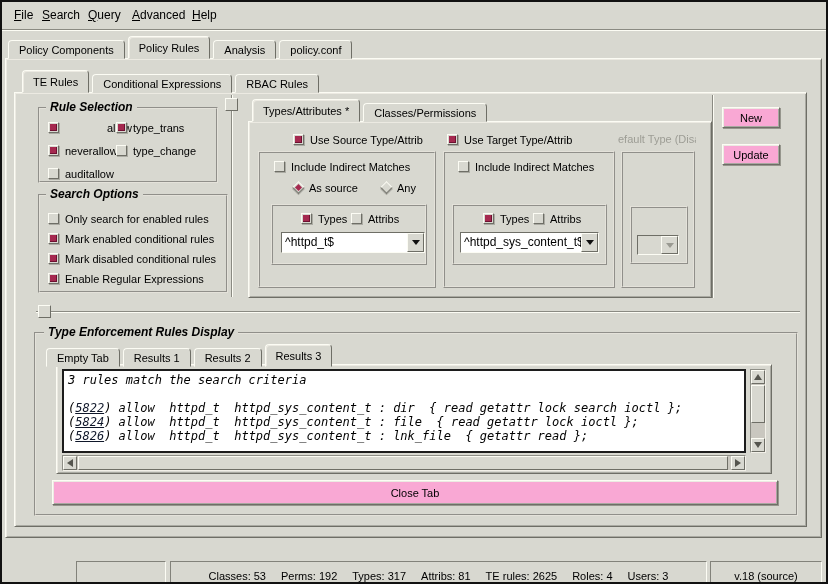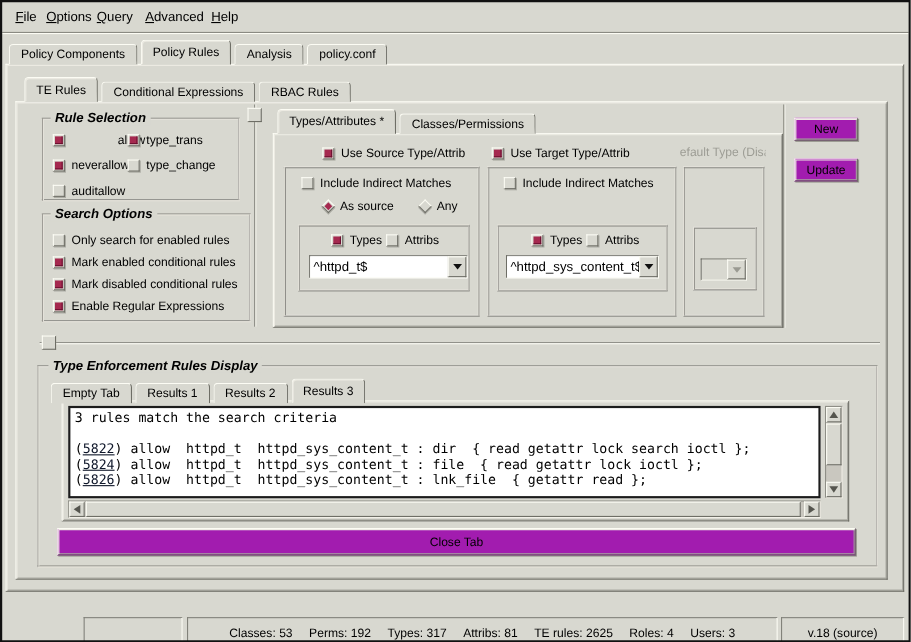--- a/index.html
+++ b/index.html
@@ -50,35 +50,35 @@
            border:1px solid; border-color:#6e6e66 #fcfcf4 #fcfcf4 #6e6e66; }
   .combo-entry { flex:1; padding:2px 3px 0 3px; font-size:12px; background:#fff; overflow:hidden; white-space:nowrap; }
   .combo-btn { width:17px; background:#d8d8d0; border:1px solid; border-color:#fcfcf4 #6e6e66 #6e6e66 #fcfcf4;
                display:flex; align-items:center; justify-content:center; cursor:default; }
   .arr-down { width:0; height:0; border-left:4px solid transparent; border-right:4px solid transparent; border-top:5px solid #101010; }
   .combo.disabled, .combo.disabled .combo-entry { background:#d8d8d0; }
   .combo.disabled .arr-down { border-top-color:#9a9a92; }
 
   
   .btn { position:absolute; display:flex; align-items:center; justify-content:center;
-         background:#a21caf; border:1px solid; border-color:#fcfcf4 #6e6e66 #6e6e66 #fcfcf4;
+         background:#f9a8d4; border:1px solid; border-color:#fcfcf4 #6e6e66 #6e6e66 #fcfcf4;
          box-shadow: inset 1px 1px 0 #eceae2, inset -1px -1px 0 #a8a8a0, 1px 1px 0 rgba(70,70,60,.45);
          font-size:11px; cursor:default; }
 
   
   .sash-line-h { position:absolute; height:2px; border-top:1px solid #8a8a82; border-bottom:1px solid #fcfcf4; }
   .sash-line-v { position:absolute; width:2px; border-left:1px solid #8a8a82; border-right:1px solid #fcfcf4; }
   .sash-handle { position:absolute; width:13px; height:13px; background:#d8d8d0;
                  border:1px solid; border-color:#fcfcf4 #6e6e66 #6e6e66 #fcfcf4; }
 
   
   .textarea { position:absolute; background:#fff; border:2px solid #1c1c1c;
               font-family:"DejaVu Sans Mono","Liberation Mono",monospace; font-size:12px;
               padding:2px 4px; overflow:hidden; }
-  .tline { height:14px; line-height:14px; white-space:pre; }
+  .tline { height:14px; line-height:14px; white-space:pre;font-style:italic; }
   .rule-num { color:#0f172a; text-decoration:underline; cursor:pointer; }
 
   
   .trough { position:absolute; background:#c9c7bf; border:1px solid; border-color:#8e8e86 #f2f0e8 #f2f0e8 #8e8e86; }
   .sb-el { position:absolute; background:#d8d8d0; border:1px solid; border-color:#fcfcf4 #6e6e66 #6e6e66 #fcfcf4;
            display:flex; align-items:center; justify-content:center; }
   .tri-left  { width:0;height:0;border-top:4px solid transparent;border-bottom:4px solid transparent;border-right:6px solid #55554e; }
   .tri-right { width:0;height:0;border-top:4px solid transparent;border-bottom:4px solid transparent;border-left:6px solid #55554e; }
   .tri-up    { width:0;height:0;border-left:4px solid transparent;border-right:4px solid transparent;border-bottom:6px solid #55554e; }
   .tri-down  { width:0;height:0;border-left:4px solid transparent;border-right:4px solid transparent;border-top:6px solid #55554e; }
@@ -90,21 +90,21 @@
   .disabled-text { color:#9d9d95; }
 </style>
 </head>
 <body>
 
 <div class="window">
   <div class="win-border"></div>
 
   <div class="abs menubar">
     <div class="menu-item" style="left:8px;">File</div>
-    <div class="menu-item" style="left:36px;">Options</div>
+    <div class="menu-item" style="left:36px;">Search</div>
     <div class="menu-item" style="left:82px;">Query</div>
     <div class="menu-item" style="left:126px;">Advanced</div>
     <div class="menu-item" style="left:186px;">Help</div>
   </div>
 
   <div class="abs tabrow" style="left:8px; top:36px; height:23px;">
     <div class="tab">Policy Components</div>
     <div class="tab active">Policy Rules</div>
     <div class="tab">Analysis</div>
     <div class="tab">policy.conf</div>

